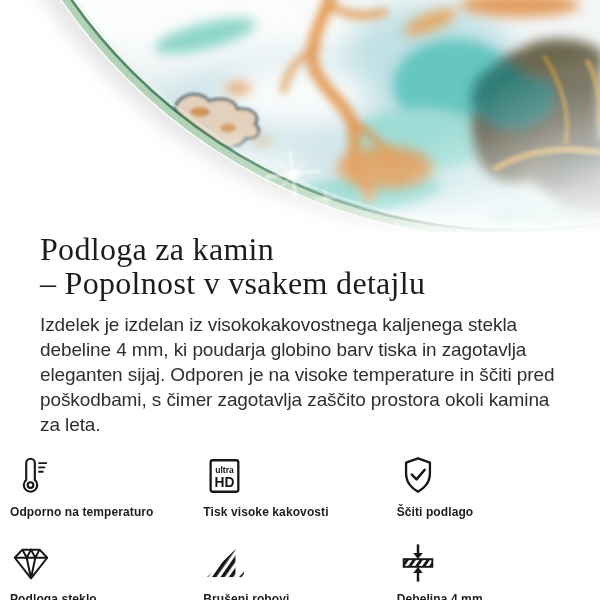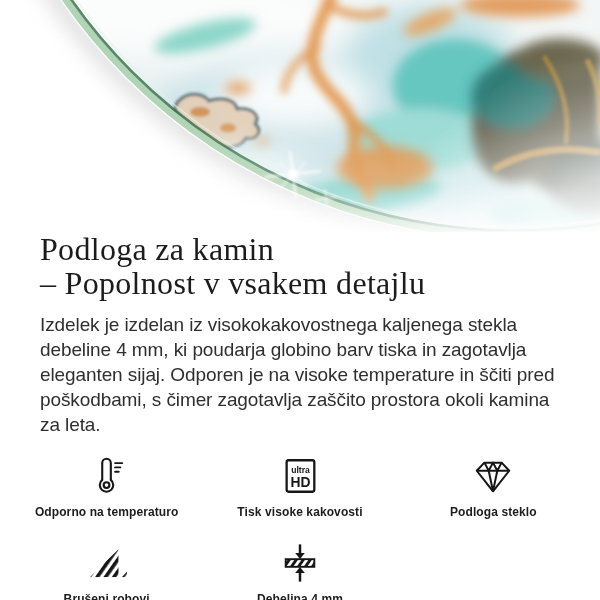--- a/index.html
+++ b/index.html
@@ -24,21 +24,21 @@
     font-size:19px;line-height:25px;
     letter-spacing:-0.1px;
     color:#2f2f2f;
   }
   .features{
     display:grid;
     grid-template-columns:repeat(3,1fr);
     margin:18px 10px 0;
     row-gap:23px;
   }
-  .feature{display:flex;flex-direction:column;align-items:center}
+  .feature{display:flex;flex-direction:column;align-items:flex-start}
   .ficon{width:42px;height:42px}
   .flabel{
     margin-top:8px;
     font-size:12px;color:#1d1d1d;letter-spacing:0.1px;
     text-align:center;white-space:nowrap;font-weight:bold;
   }
 </style>
 </head>
 <body>
 
@@ -185,20 +185,29 @@
 
   <div class="feature">
     <svg class="ficon" viewBox="0 0 44 44" aria-hidden="true">
       <rect x="8" y="5.5" width="29" height="33" rx="2" fill="none" stroke="#161616" stroke-width="2.4"></rect>
       <text x="22.5" y="18.5" text-anchor="middle" font-family="Liberation Sans, sans-serif" font-size="9" font-weight="bold" fill="#161616">ultra</text>
       <text x="22.5" y="33" text-anchor="middle" font-family="Liberation Sans, sans-serif" font-size="14.5" font-weight="bold" fill="#161616">HD</text>
     </svg>
     <div class="flabel">Tisk visoke kakovosti</div>
   </div>
 
+  <div class="feature">
+    <svg class="ficon" viewBox="0 0 44 44" aria-hidden="true">
+      <g fill="none" stroke="#161616" stroke-width="2.4" stroke-linejoin="round">
+        <path d="M22 3.5 L34.5 8 V19 C34.5 28.5 29 34.5 22 38.5 C15 34.5 9.5 28.5 9.5 19 V8 Z"></path>
+        <path d="M15.5 20.5 L20.5 25.5 L29 15.5" stroke-linecap="round" stroke-width="2.6"></path>
+      </g>
+    </svg>
+    <div class="flabel">Ščiti podlago</div>
+  </div>
 
   <div class="feature">
     <svg class="ficon" viewBox="0 0 44 44" aria-hidden="true">
       <g fill="none" stroke="#161616" stroke-width="2.1" stroke-linejoin="round">
         <path d="M13 8 H31 L39 16.5 L22 38 L5 16.5 Z"></path>
         <path d="M5 16.5 H39"></path>
         <path d="M13 8 L17.5 16.5 L22 8 L26.5 16.5 L31 8"></path>
         <path d="M17.5 16.5 L22 38 M26.5 16.5 L22 38"></path>
       </g>
     </svg>

